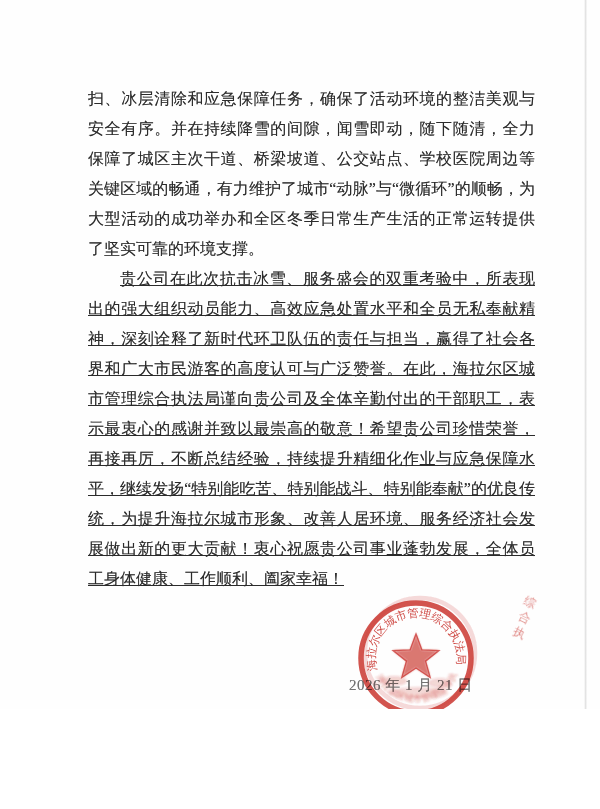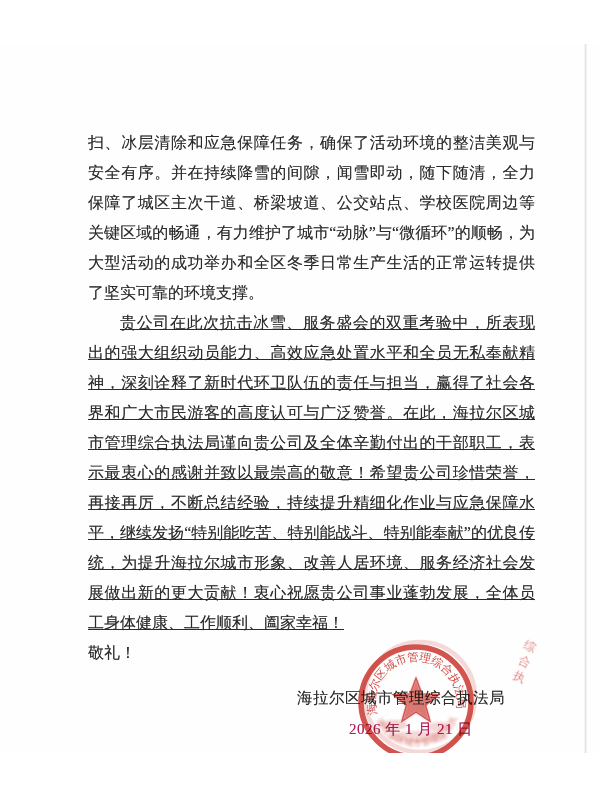--- a/index.html
+++ b/index.html
@@ -2,21 +2,20 @@
 <html><head>
 <meta charset="utf-8">
 <style>
   html,body{margin:0;padding:0;background:#ffffff;}
   .page{
     position:relative;
     width:600px;height:709px;
     background:#fefefe;
     overflow:hidden;
     font-family:"Liberation Serif","DejaVu Serif",serif;
-    margin-top:44px;
   }
   .textcol{
     position:absolute;
     left:88px;top:84px;width:447px;
     font-size:16px;line-height:30px;
     text-align:justify;
     word-break:break-all;
     color:#2b2b2b;
     text-shadow:0 0 .5px rgba(40,40,40,.45);
   }
@@ -24,21 +23,21 @@
   .textcol p.indent{text-indent:32px;text-decoration:underline;}
   .closing-cizhi{text-indent:32px;}
   .sig-org{
     position:absolute;left:297px;top:644px;
     font-size:15.5px;letter-spacing:.5px;
     color:#2b2b2b;text-shadow:0 0 .5px rgba(40,40,40,.45);
   }
   .sig-date{
     position:absolute;left:349px;top:676px;
     font-size:15px;letter-spacing:.5px;
-    color:#be185d;text-shadow:0 0 .5px rgba(40,40,40,.45);
+    color:#737373;text-shadow:0 0 .5px rgba(40,40,40,.45);
   }
   .page-num{
     position:absolute;left:476px;top:721px;
     font-size:13.5px;letter-spacing:2px;
     color:#3a3a3a;
   }
   .seal{
     position:absolute;left:326px;top:573px;
     mix-blend-mode:multiply;
     opacity:.95;
@@ -50,24 +49,22 @@
   }
 </style>
 </head>
 <body>
 
 <div class="page">
 
   <div class="textcol">
     <p>扫、冰层清除和应急保障任务，确保了活动环境的整洁美观与安全有序。并在持续降雪的间隙，闻雪即动，随下随清，全力保障了城区主次干道、桥梁坡道、公交站点、学校医院周边等关键区域的畅通，有力维护了城市“动脉”与“微循环”的顺畅，为大型活动的成功举办和全区冬季日常生产生活的正常运转提供了坚实可靠的环境支撑。</p>
     <p class="indent">贵公司在此次抗击冰雪、服务盛会的双重考验中，所表现出的强大组织动员能力、高效应急处置水平和全员无私奉献精神，深刻诠释了新时代环卫队伍的责任与担当，赢得了社会各界和广大市民游客的高度认可与广泛赞誉。在此，海拉尔区城市管理综合执法局谨向贵公司及全体辛勤付出的干部职工，表示最衷心的感谢并致以最崇高的敬意！希望贵公司珍惜荣誉，再接再厉，不断总结经验，持续提升精细化作业与应急保障水平，继续发扬“特别能吃苦、特别能战斗、特别能奉献”的优良传统，为提升海拉尔城市形象、改善人居环境、服务经济社会发展做出新的更大贡献！衷心祝愿贵公司事业蓬勃发展，全体员工身体健康、工作顺利、阖家幸福！</p>
-    <p>敬礼！</p>
   </div>
 
-  <div class="sig-org">海拉尔区城市管理综合执法局</div>
 
   <div class="sig-date">2026 年 1 月 21 日</div>
 
   <div class="page-num">- 2 -</div>
 
   <svg class="seal" width="220" height="170" viewBox="0 0 220 170">
     <defs>
       <filter id="blurA" x="-20%" y="-20%" width="140%" height="140%">
         <feGaussianBlur stdDeviation="0.45"></feGaussianBlur>
       </filter>

